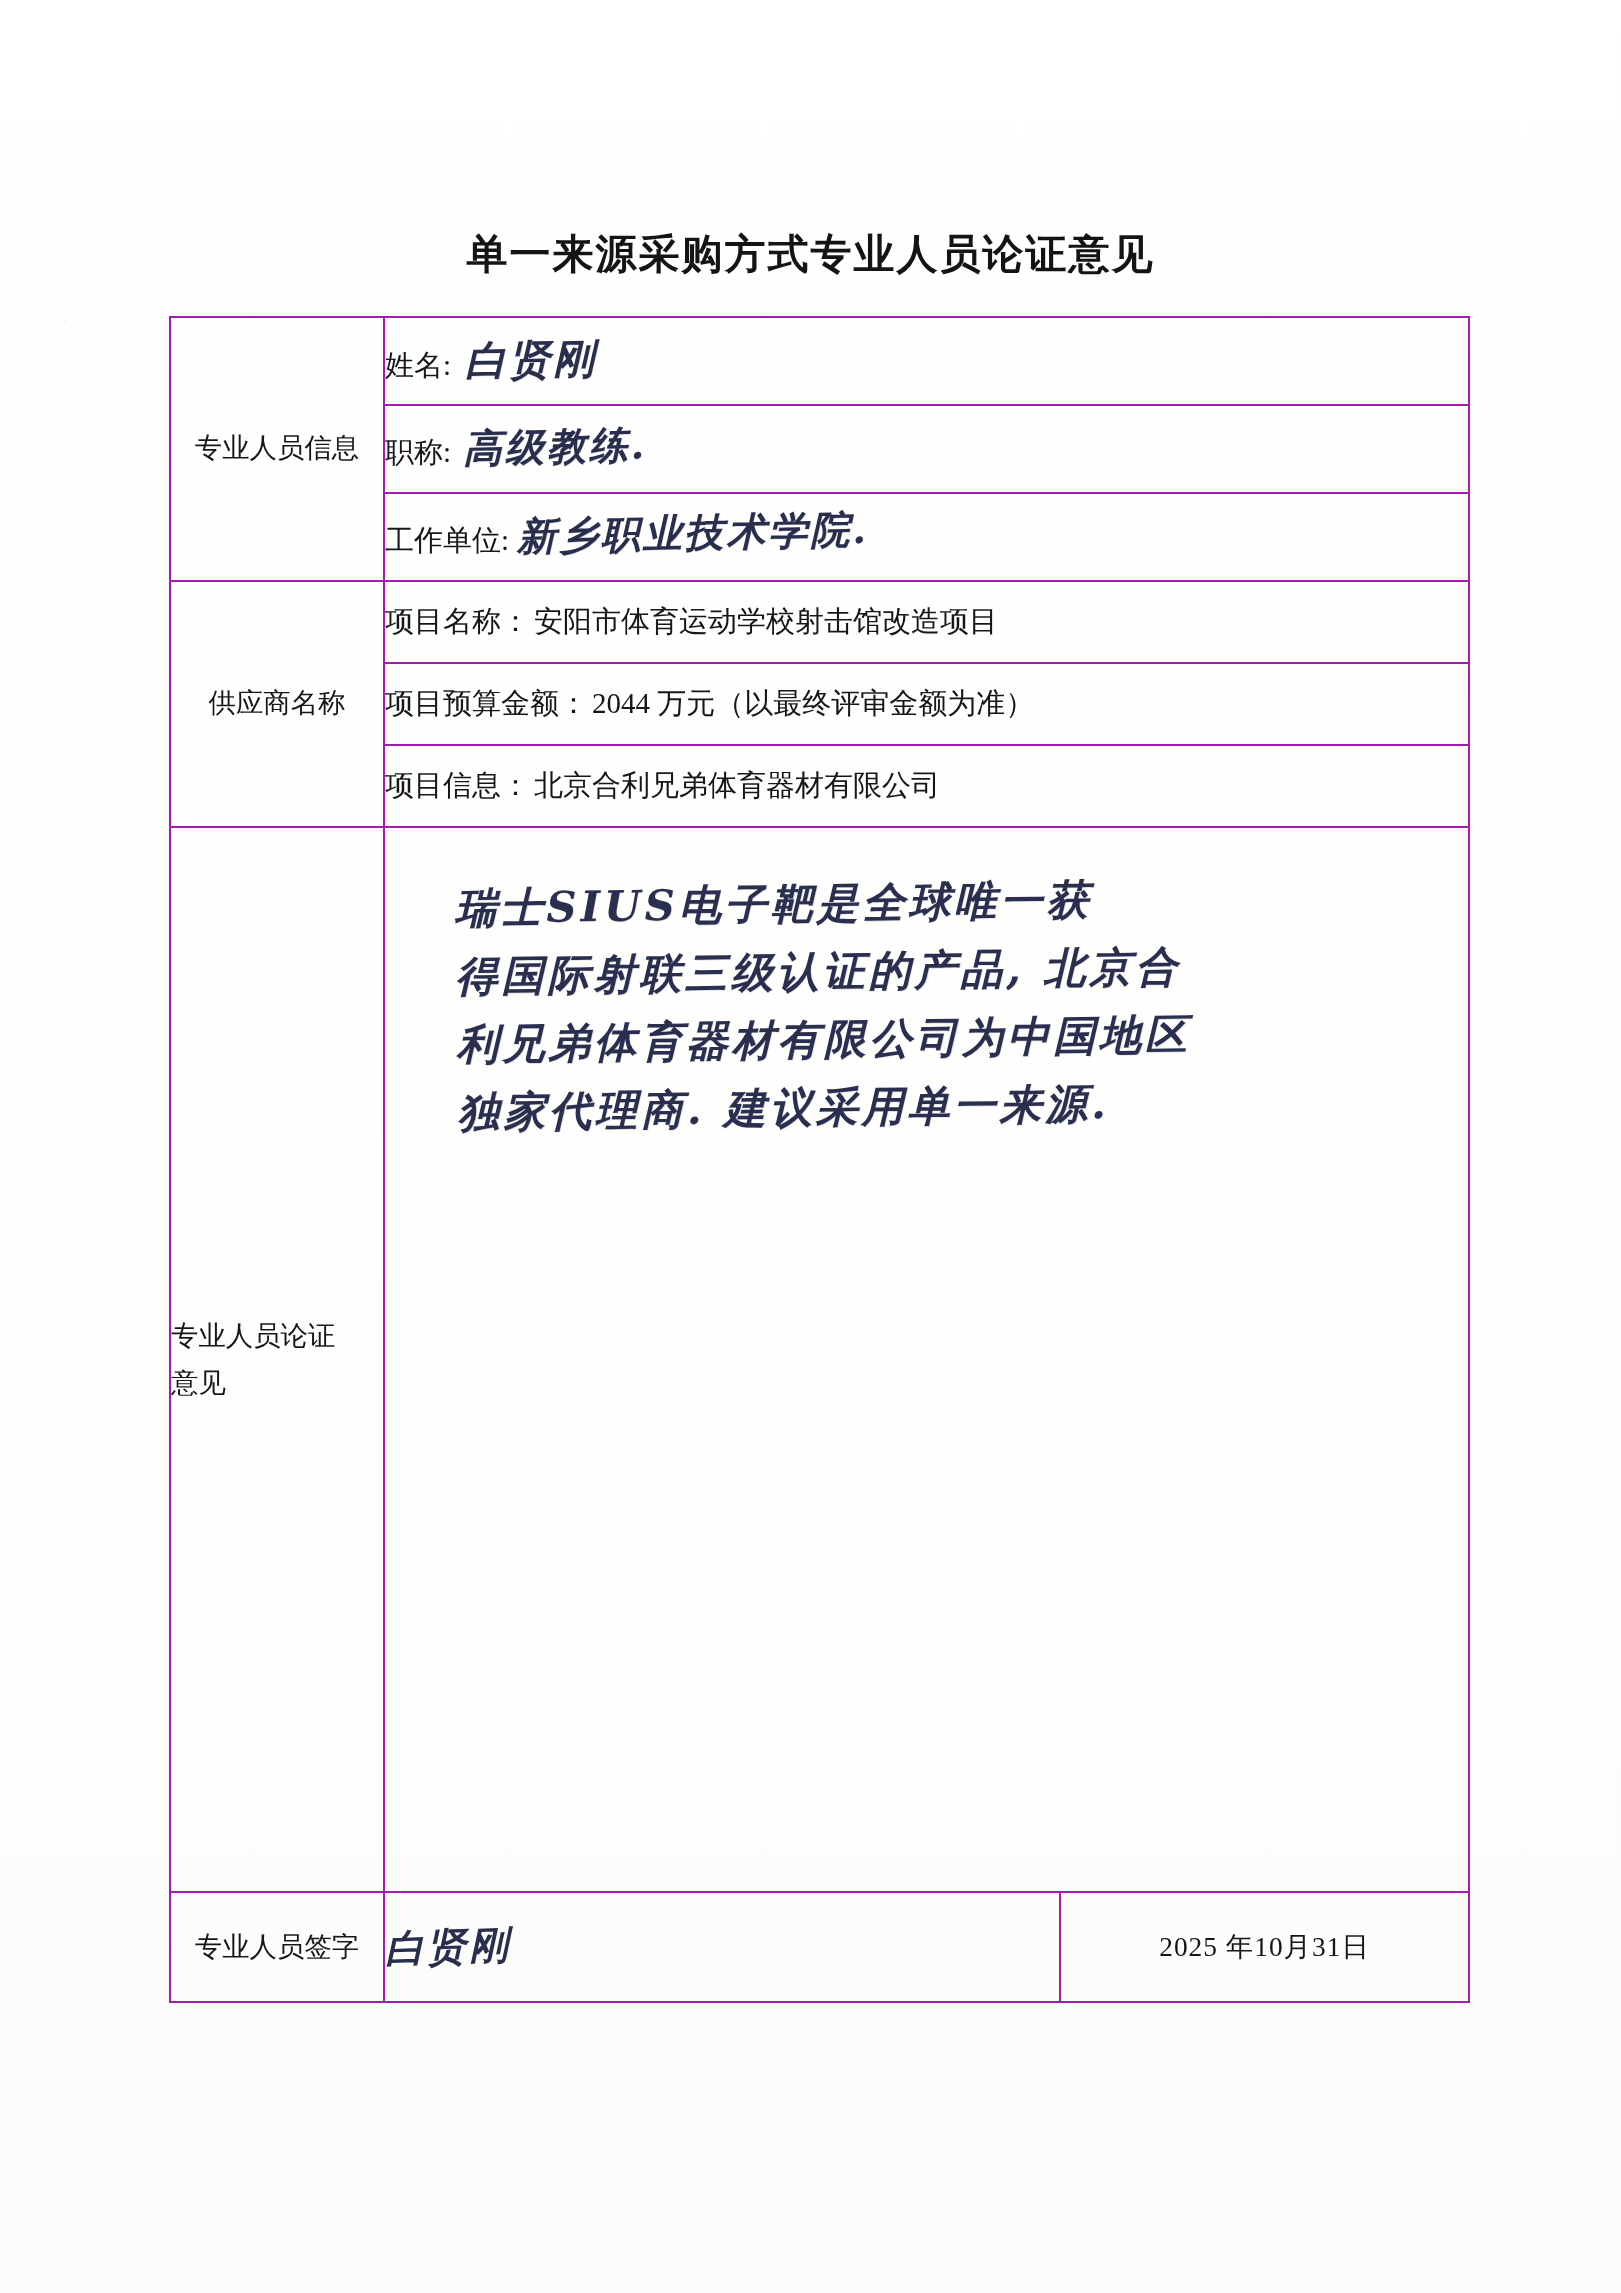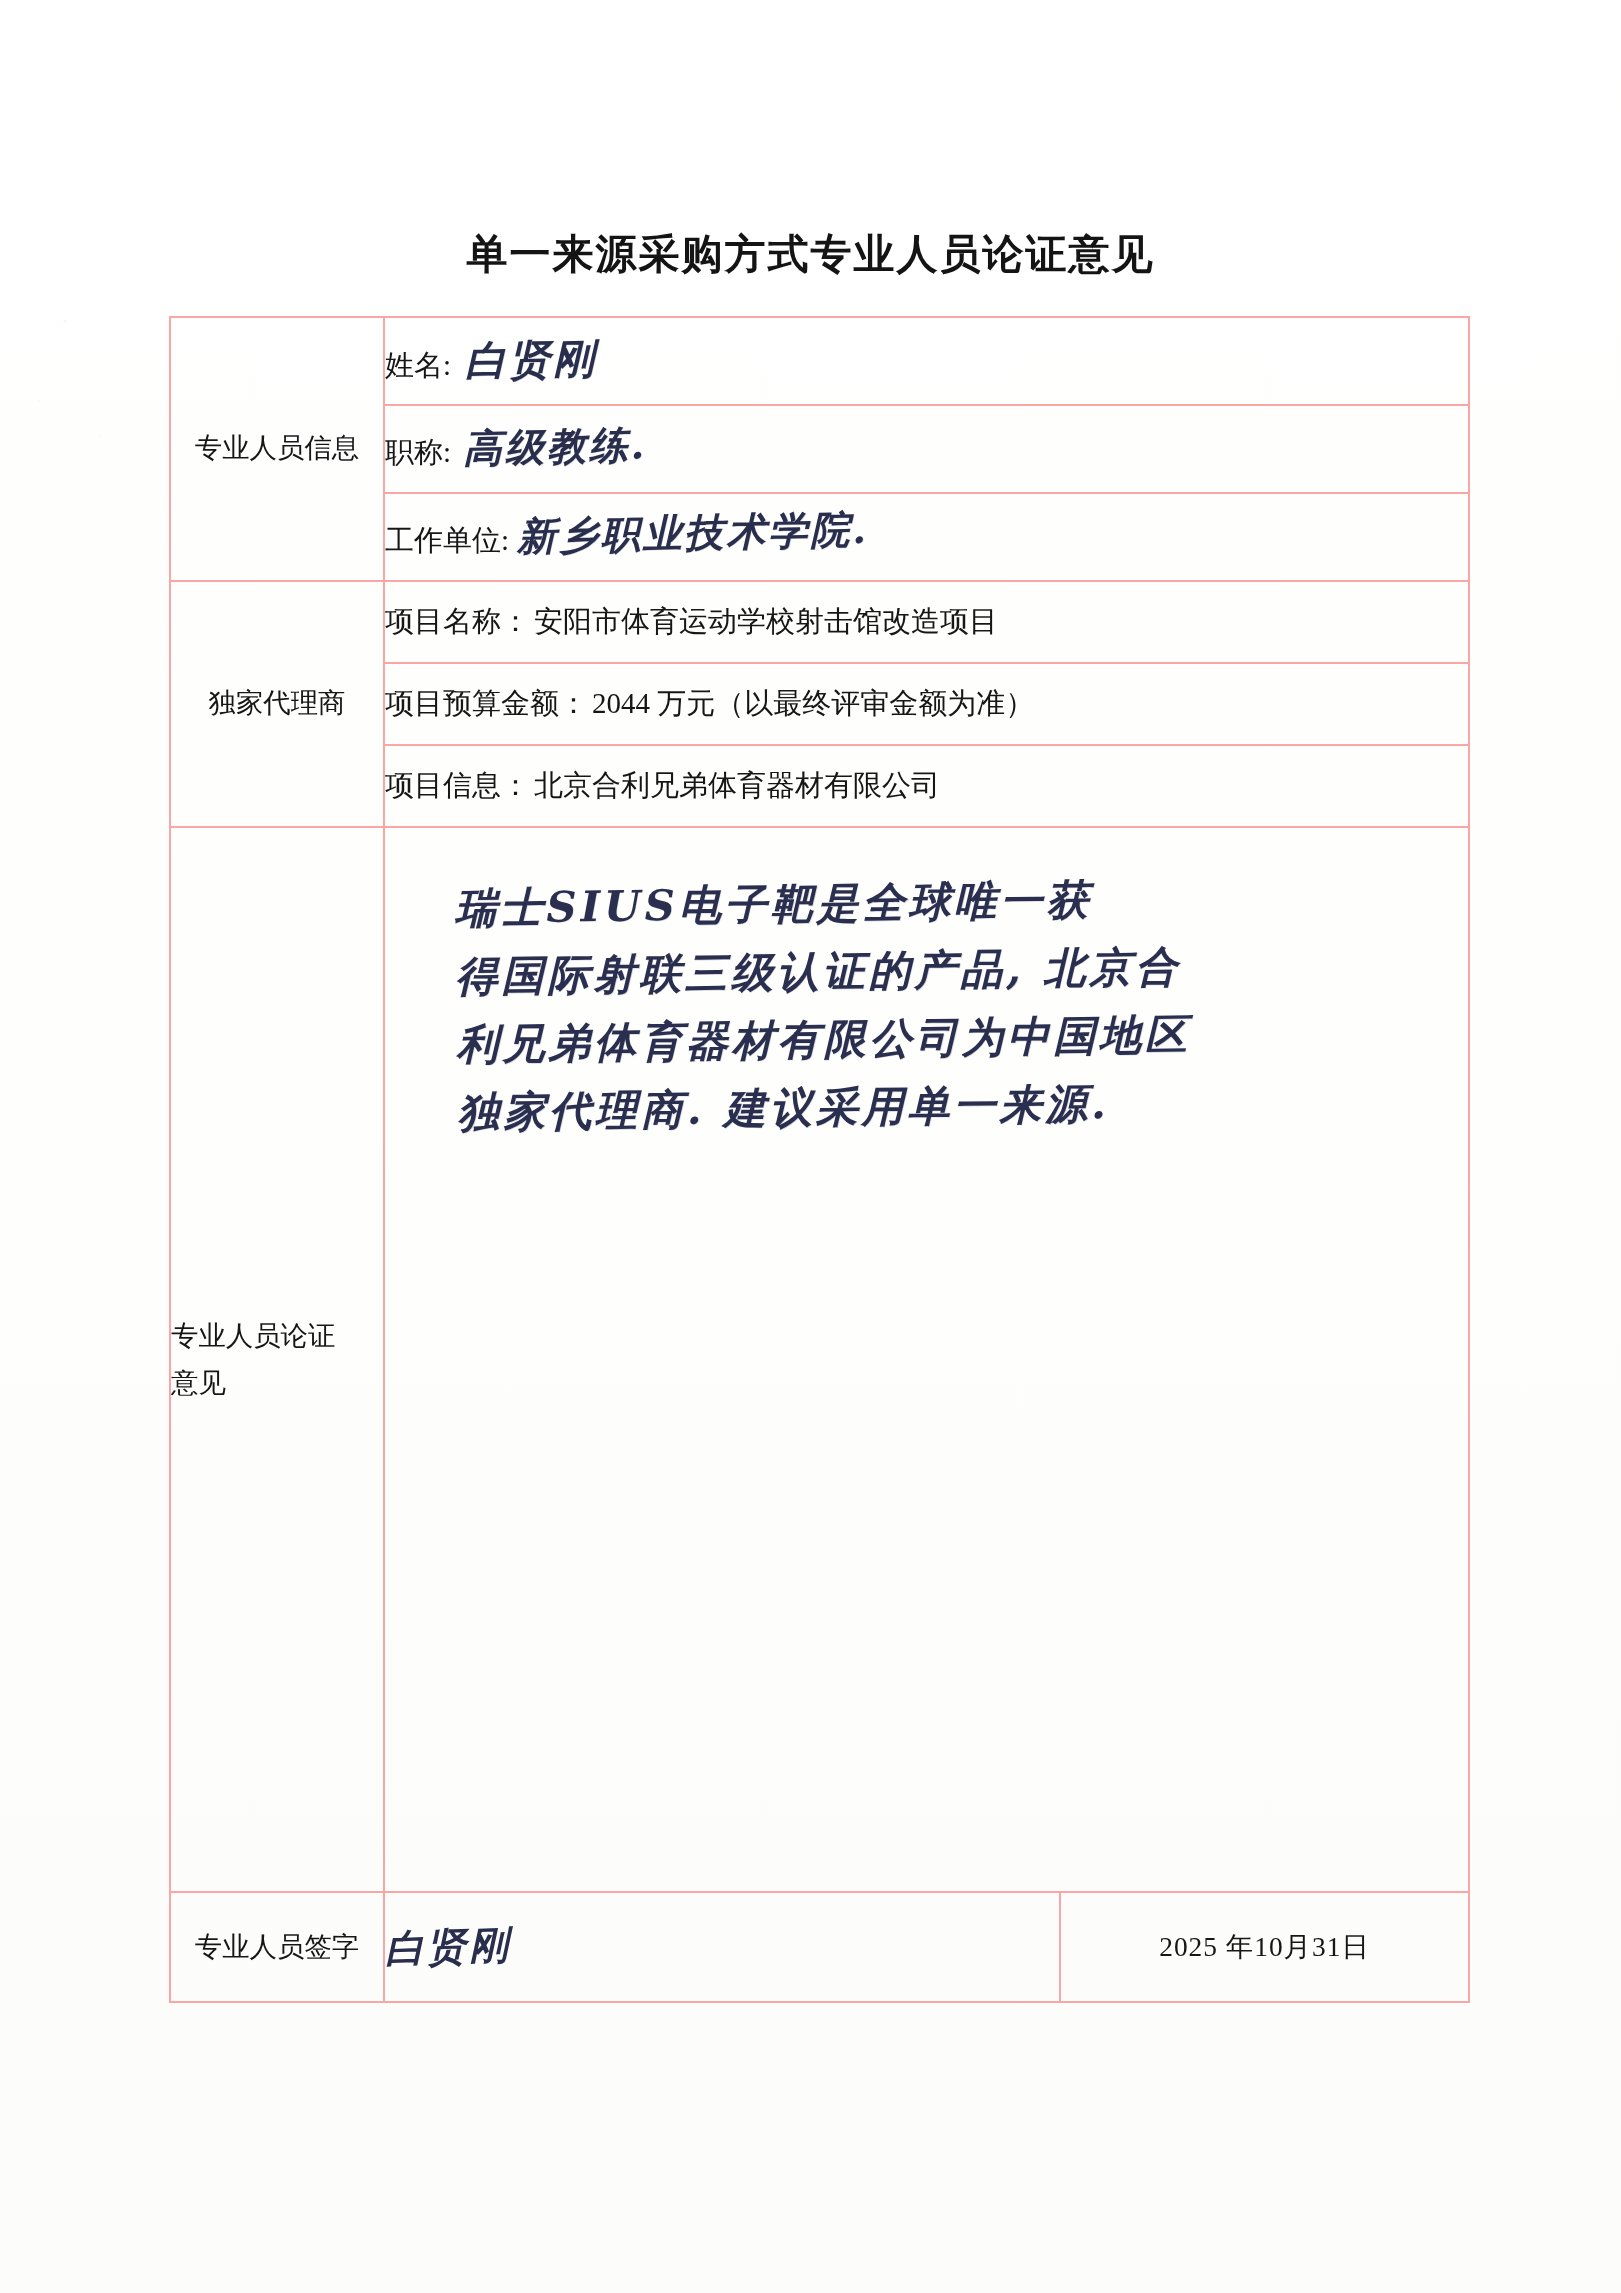--- a/index.html
+++ b/index.html
@@ -48,21 +48,21 @@
 
   table.form {
     position: absolute;
     top: 316px;
     left: 169px;
     width: 1299px;
     border-collapse: collapse;
     table-layout: fixed;
   }
   table.form td {
-    border: 2px solid #fca5a5;
+    border: 2px solid #a21caf;
     padding: 0;
     vertical-align: middle;
     font-size: 27.4px;
     color: #161616;
   }
   .label-cell {
     text-align: center;
     font-size: 29px;
     line-height: 1.5;
     padding: 5.9px 7.8px;
@@ -186,21 +186,21 @@
       <tr class="row-person">
         <td class="field-cell" colspan="2">
           <div class="inline-row">
             <span class="field-label">工作单位:</span>
             <span class="hand hand-unit">新乡职业技术学院.</span>
           </div>
         </td>
       </tr>
 
       <tr class="row-project">
-        <td class="label-cell" rowspan="3">独家代理商</td>
+        <td class="label-cell" rowspan="3">供应商名称</td>
         <td class="field-cell" colspan="2">
           <div class="inline-row">
             <span class="field-label">项目名称：</span>
             <span class="field-label">安阳市体育运动学校射击馆改造项目</span>
           </div>
         </td>
       </tr>
       <tr class="row-project">
         <td class="field-cell" colspan="2">
           <div class="inline-row">

